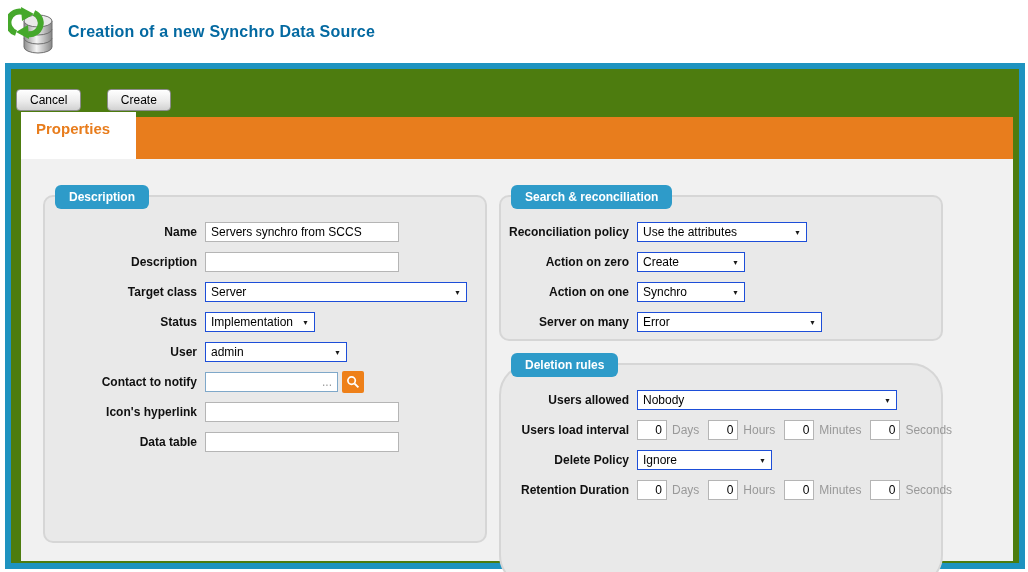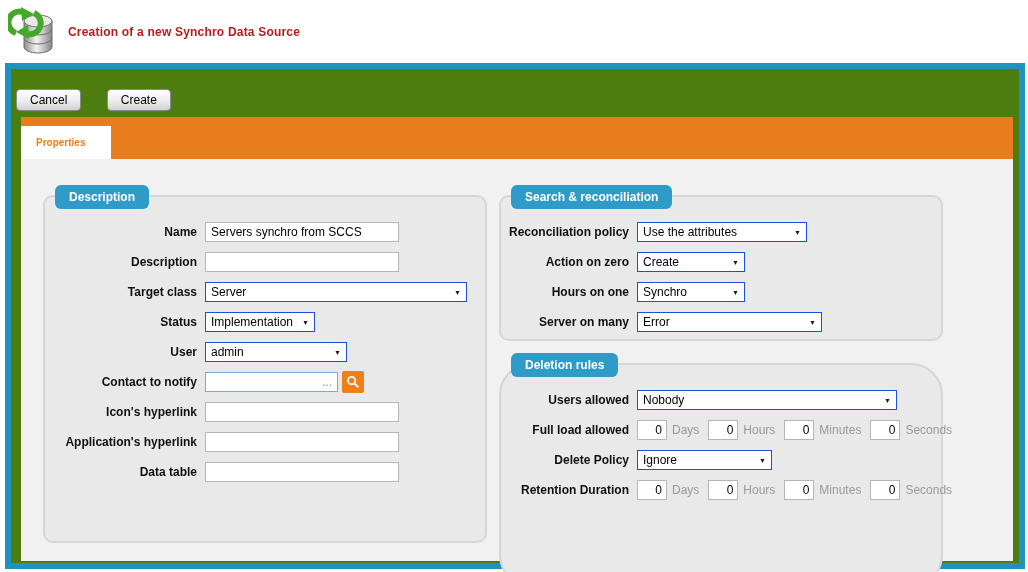--- a/index.html
+++ b/index.html
@@ -6,21 +6,21 @@
   html,body { margin:0; padding:0; background:#ffffff; }
   body {
     width:1028px; height:572px; overflow:hidden;
     font-family:"Liberation Sans", sans-serif;
     -webkit-font-smoothing:antialiased;
   }
 
   
   .page-header { height:63px; display:flex; align-items:center; padding-left:8px; background:#fff; }
   .page-header .app-icon { width:50px; height:52px; flex:0 0 auto; }
-  .page-header h1 { font-size:12px; font-weight:bold; color:#b91c1c; margin:0 0 0 10px; letter-spacing:.2px; }
+  .page-header h1 { font-size:16px; font-weight:bold; color:#0369a1; margin:0 0 0 10px; letter-spacing:.2px; }
 
   
   .panel {
     margin:0 3px 0 5px;
     border:6px solid #1e93c0;
     background:#4d7c0f;
     height:506px;
     padding:20px 6px 8px 5px;
   }
 
@@ -31,23 +31,23 @@
     border:1px solid #8c8c8c; border-radius:4px;
     background:linear-gradient(#ffffff, #ececec 55%, #d2d2d2);
     box-shadow:inset 0 1px 0 rgba(255,255,255,.8);
     cursor:pointer;
   }
 
   .content-box { margin-left:5px; background:#f1f1f1; height:444px; }
 
   .tabbar { background:#e87d1d; height:42px; position:relative; }
   .tab {
-    position:absolute; left:0; bottom:0; height:33px;
+    position:absolute; left:0; bottom:0; height:47px;
     background:#fff; color:#e87d1d;
-    font-weight:bold; font-size:10px; line-height:33px;
+    font-weight:bold; font-size:15px; line-height:33px;
     padding:0 26px 0 15px; cursor:pointer;text-align:center;
   }
 
   .content { display:flex; align-items:flex-start; padding:36px 0 0 22px; }
   .col-left  { width:444px; margin-right:12px; }
   .col-right { width:444px; }
 
   
   .fset {
     position:relative;
@@ -193,24 +193,20 @@
                 </svg>
               </button>
             </span>
           </div>
 
           <div class="row">
             <span class="lbl">Icon's hyperlink</span>
             <input class="txt w194" type="text" value="" style="">
           </div>
 
-          <div class="row">
-            <span class="lbl">Application's hyperlink</span>
-            <input class="txt w194" type="text" value="" style="">
-          </div>
 
           <div class="row">
             <span class="lbl">Data table</span>
             <input class="txt w194" type="text" value="" style="">
           </div>
         </div>
       </div>
 
       <div class="col-right">
 
@@ -227,21 +223,21 @@
 
           <div class="row">
             <span class="lbl">Action on zero</span>
             <div class="sel" style="width:108px">
               <span>Create</span>
               <span class="arrow">▼</span>
             </div>
           </div>
 
           <div class="row">
-            <span class="lbl">Hours on one</span>
+            <span class="lbl">Action on one</span>
             <div class="sel" style="width:108px">
               <span>Synchro</span>
               <span class="arrow">▼</span>
             </div>
           </div>
 
           <div class="row">
             <span class="lbl">Server on many</span>
             <div class="sel" style="width:185px">
               <span>Error</span>
@@ -255,21 +251,21 @@
 
           <div class="row">
             <span class="lbl">Users allowed</span>
             <div class="sel" style="width:260px">
               <span>Nobody</span>
               <span class="arrow">▼</span>
             </div>
           </div>
 
           <div class="row dur">
-            <span class="lbl">Full load allowed</span>
+            <span class="lbl">Users load interval</span>
             <input type="text" value="0" style="">
             <span class="unit">Days</span>
             <input type="text" value="0" style="">
             <span class="unit">Hours</span>
             <input type="text" value="0" style="">
             <span class="unit">Minutes</span>
             <input type="text" value="0" style="">
             <span class="unit">Seconds</span>
           </div>
 

